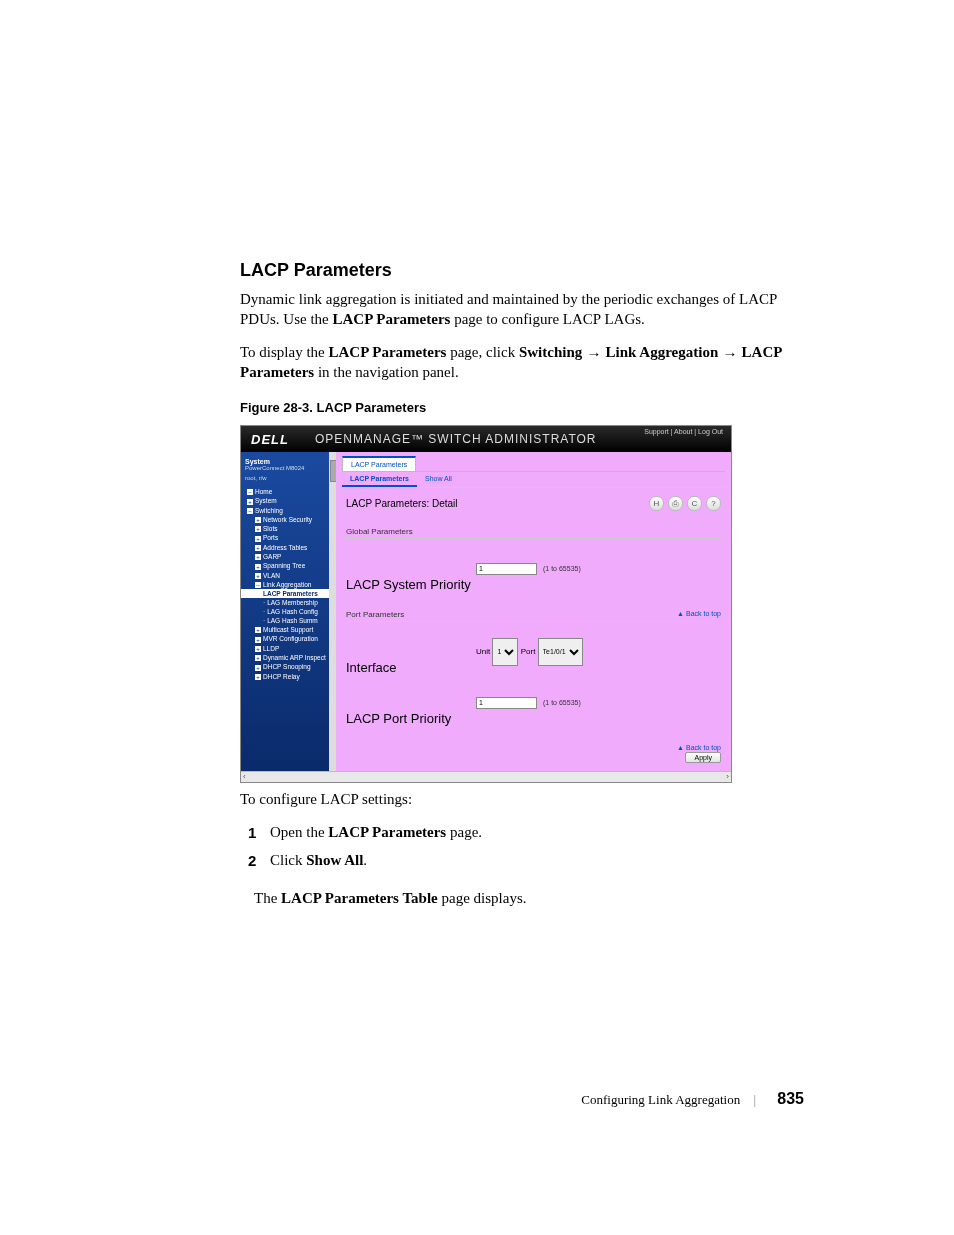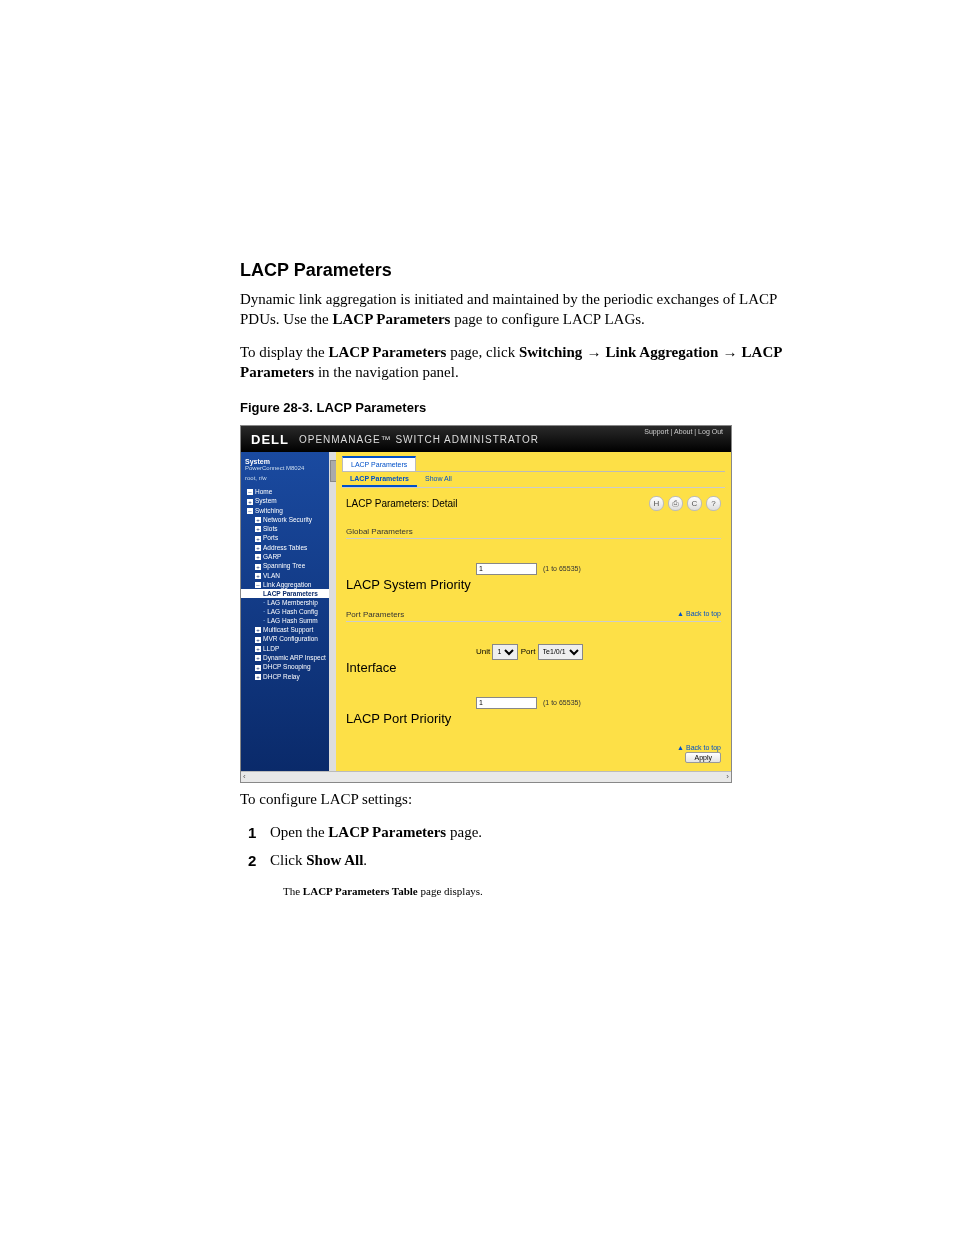--- a/index.html
+++ b/index.html
@@ -52,23 +52,23 @@
   }
   ol.steps > li::before {
     counter-increment: step;
     content: counter(step);
     font-family: Arial, Helvetica, sans-serif;
     font-weight: bold;
     position: absolute;
     left: -22px;
   }
   .step-cont {
-    font-size: 11px;
+    font-size: 15px;
     line-height: 1.55;
-    margin-left: 43px;
+    margin-left: 14px;
   }
   .footer {
     margin-top: 180px;
     text-align: right;
     font-size: 13px;
     font-family: Georgia, serif;
     padding-right: 0;
   }
   .footer .pnum {
     font-family: Arial, Helvetica, sans-serif;
@@ -91,28 +91,30 @@
   .shot-header {
     background: linear-gradient(#2a2a2a,#000);
     color: #fff;
     height: 26px;
     display: flex;
     align-items: center;
     position: relative;
   }
   .shot-logo {
     font-weight: bold;
+    font-style: italic;
     font-size: 13px;
     padding: 0 10px;
     letter-spacing: 1px;
   }
   .shot-title {
-    font-size: 10px;
+    font-size: 12px;
     letter-spacing: 1px;
     color:#ddd;
+    margin-left:16px;
   }
   .shot-links {
     position: absolute;
     right: 8px;
     top: 2px;
     font-size: 7px;
     color: #ccc;
   }
   .shot-body { display: flex; }
   .nav {
@@ -137,37 +139,37 @@
   .nav li.lv3 { padding-left:22px;}
   .nav li.sel { background:#fff; color:#0a2a6a; font-weight:bold;}
   .nav .box { display:inline-block; width:6px; height:6px; background:#fff; color:#0a2a6a; font-size:6px; line-height:6px; text-align:center; margin-right:2px; vertical-align:middle;}
   .nav .dash { color:#9cf; margin-right:2px;}
   .nav-scroll { position:absolute; right:0; top:0; bottom:0; width:7px; background:#ddd;}
   .nav-scroll::before{content:"";position:absolute;top:8px;left:1px;width:5px;height:20px;background:#aaa;border:1px solid #888;}
   .bottom-scroll { height:10px; background:#e8e8e8; border-top:1px solid #bbb; position:relative;}
   .bottom-scroll::before{content:"‹";position:absolute;left:2px;font-size:8px;color:#555;}
   .bottom-scroll::after{content:"›";position:absolute;right:2px;font-size:8px;color:#555;}
 
-  .content { flex:1; background:#fde047; }
+  .content { flex:1; background:#f0abfc; }
   .tabs { display:flex; border-bottom:1px solid #bbb; margin:4px 6px 0 6px;}
   .tab { padding:3px 8px; font-size:7px; border:1px solid #bbb; border-bottom:none; background:#f4f4f4; margin-right:2px;}
   .tab.active { background:#fff; color:#0050c8; border-top:2px solid #0050c8;}
   .subtabs { display:flex; margin:0 6px; border-bottom:1px solid #ccc;}
   .subtab { padding:3px 8px; font-size:7px; color:#0050c8;}
   .subtab.active { border-bottom:2px solid #0050c8; font-weight:bold;}
   .panel { padding:8px 10px;}
   .panel-title { font-size:10px; margin-bottom:10px; display:flex; justify-content:space-between; align-items:center;}
   .icons { display:flex; gap:4px;}
   .ic { width:13px; height:13px; border:1px solid #bbb; border-radius:7px; background:linear-gradient(#fff,#ddd); font-size:8px; text-align:center; line-height:13px; color:#555;}
   .group-h { font-size:8px; color:#333; border-bottom:1px solid #ccc; padding-bottom:2px; margin-bottom:4px; margin-top:16px; position:relative;}
   .back { position:absolute; right:0; top:0; color:#0050c8; font-size:7px;}
   .row { display:flex; align-items:center; padding:2px 0;}
   .row .lbl { width:130px; font-size:13px;margin-top:32px;}
   .row input[type=text]{ width:55px; height:10px; font-size:7px; border:1px solid #888; padding:0 2px;}
-  .row select { height:16px; font-size:7px; border:1px solid #888;}
+  .row select { height:28px; font-size:7px; border:1px solid #888;}
   .hint { font-size:7px; margin-left:6px; color:#333;}
   .btnrow { text-align:right; margin-top:6px;}
   .btn { font-size:7px; padding:1px 8px; border:1px solid #999; background:linear-gradient(#fff,#e4e4e4); border-radius:2px;}
 </style>
 </head>
 <body>
 
 <div class="page">
 
   <h2 class="section-heading">LACP Parameters</h2>
@@ -279,14 +281,19 @@
       <span>Open the </span><span class="bold">LACP Parameters</span><span> page.</span>
     </li>
     <li>
       <span>Click </span><span class="bold">Show All</span><span>.</span>
     </li>
   </ol>
   <p class="step-cont">
     <span>The </span><span class="bold">LACP Parameters Table</span><span> page displays.</span>
   </p>
 
+  <div class="footer">
+    <span>Configuring Link Aggregation</span>
+    <span class="sep">|</span>
+    <span class="pnum">835</span>
+  </div>
 
 </div>
 
 </body></html>

